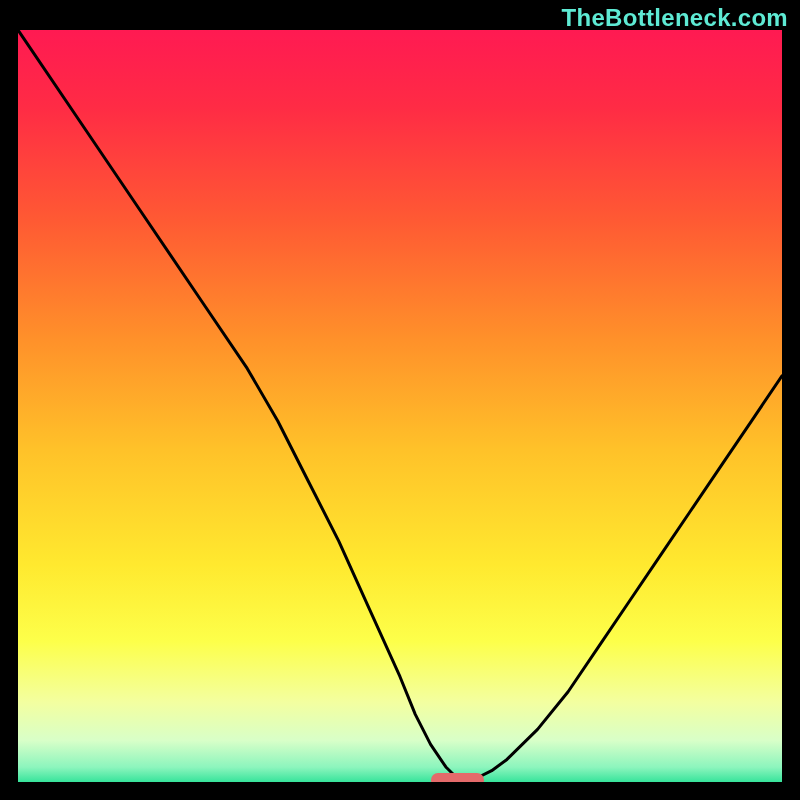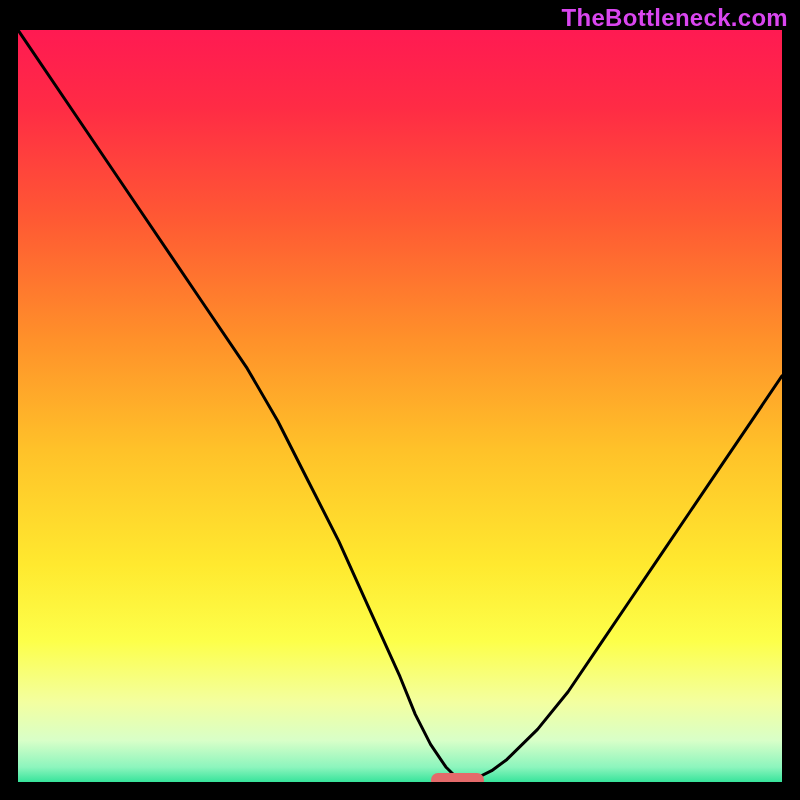--- a/index.html
+++ b/index.html
@@ -14,21 +14,21 @@
   .frame {
     position: relative;
     width: 800px;
     height: 800px;
     background: #000;
   }
   .watermark {
     position: absolute;
     top: 4px;
     right: 12px;
-    color: #d946ef;
+    color: #5eead4;
     font-size: 24px;
     font-weight: bold;
     letter-spacing: 0.3px;
     z-index: 10;
   }
   .plot-area {
     position: absolute;
     left: 18px;
     top: 30px;
     width: 764px;

